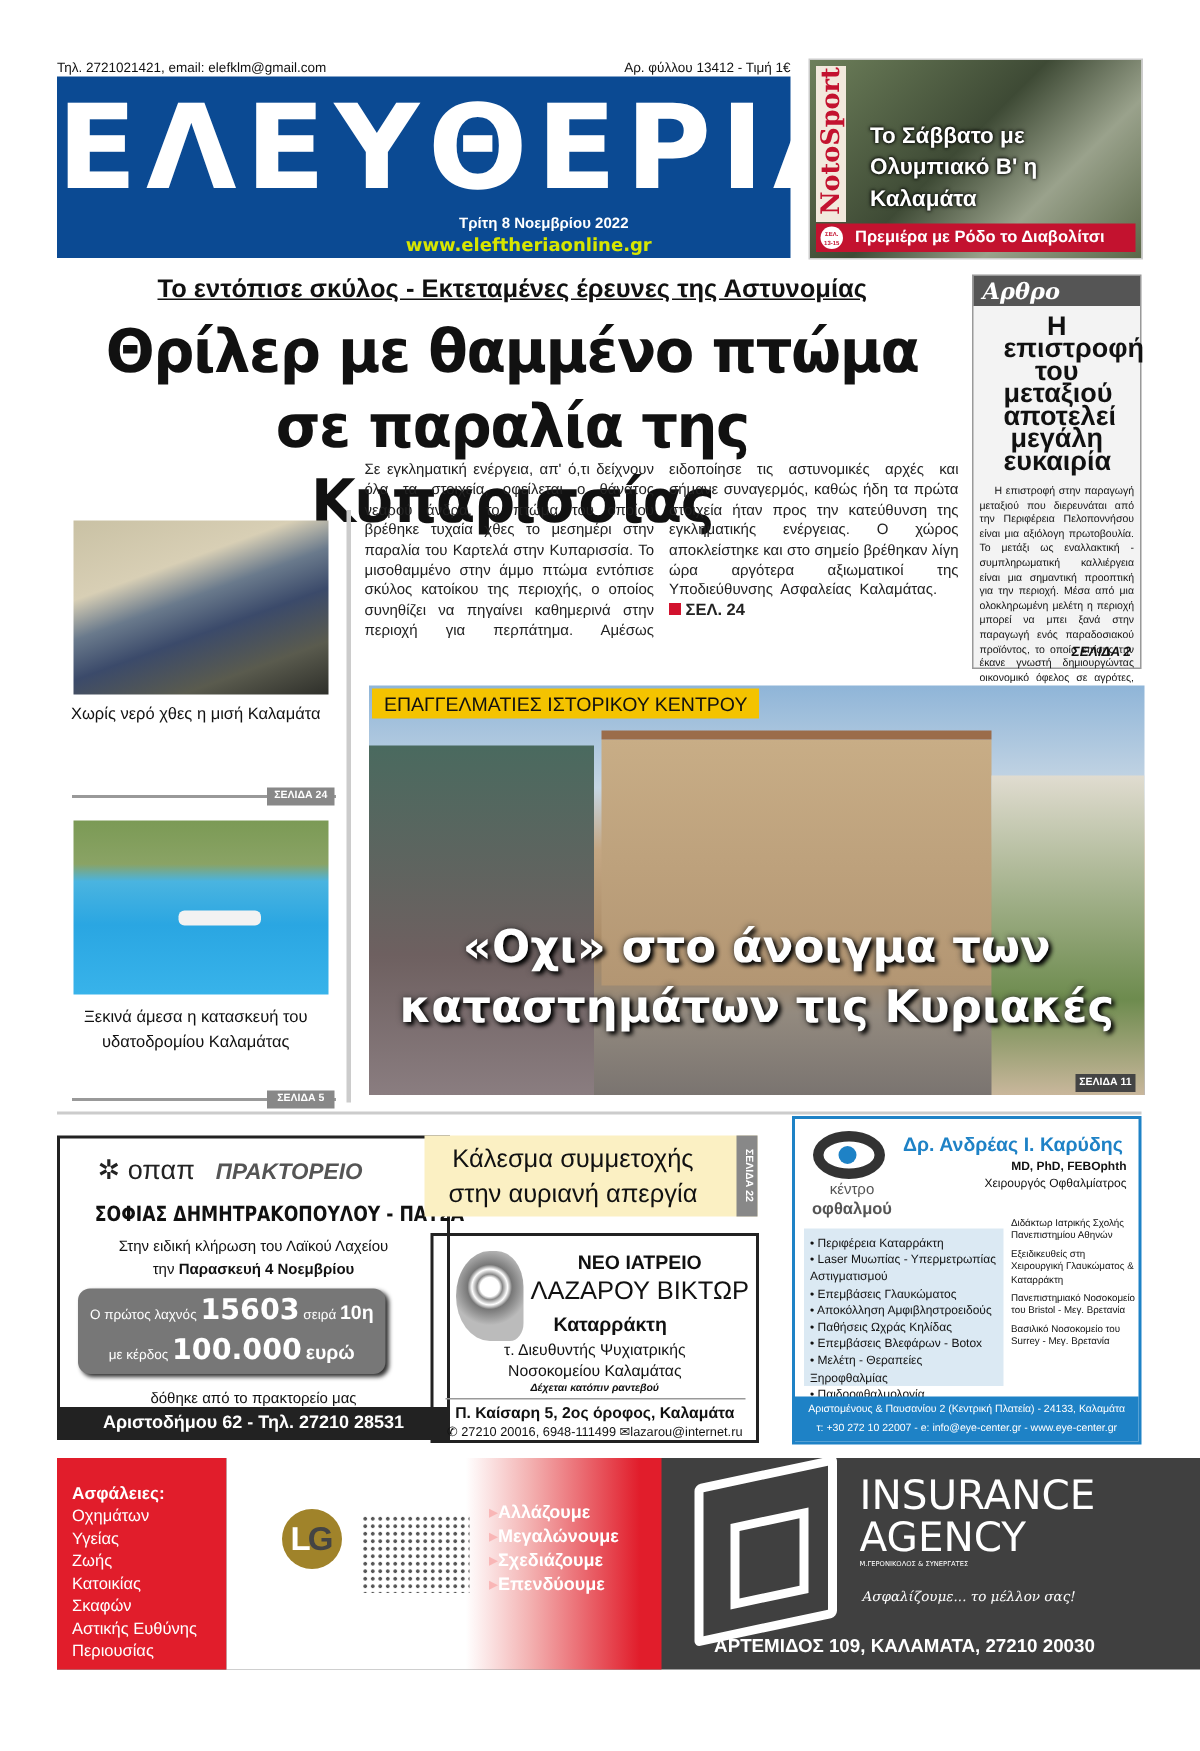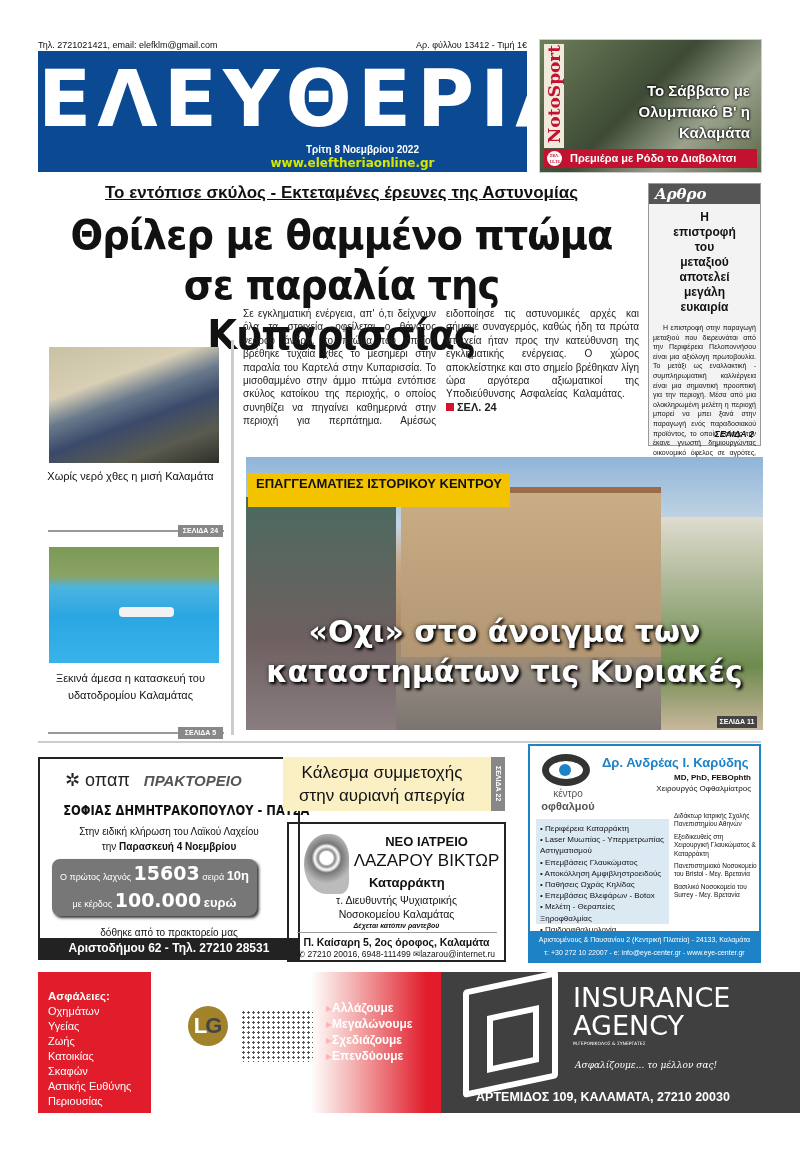--- a/index.html
+++ b/index.html
@@ -6,44 +6,44 @@
 body{width:800px;height:1167px;background:#fff;position:relative;font-family:"Liberation Sans",sans-serif;color:#111;overflow:hidden}
 .abs{position:absolute}
 .topline{top:40px;font-size:9px;color:#111}
 #masthead{left:38px;top:51px;width:489px;height:121px;background:#0b4a93}
 #logo{position:absolute;left:0;top:4px;width:100%;text-align:center;color:#fff;font-family:"DejaVu Sans",sans-serif;font-weight:bold;font-size:78px;letter-spacing:6px;line-height:88px}
 #date{position:absolute;left:0;top:93px;width:100%;text-align:center;color:#fff;font-size:10px;font-weight:bold;padding-left:160px}
 #site{position:absolute;left:0;top:105px;width:100%;text-align:center;color:#d7e600;font-size:12px;font-weight:bold;padding-left:140px;font-family:"DejaVu Sans",sans-serif}
 #sport{left:539px;top:39px;width:223px;height:134px;border:1px solid #ccc;background:linear-gradient(135deg,#6d7f5a,#3e4a35 45%,#9aa28c 70%,#5a6748)}
 #sport .brand{position:absolute;left:4px;top:4px;width:20px;height:104px;background:#f2e9dd}
 #sport .brand span{position:absolute;left:-42px;top:40px;transform:rotate(-90deg);width:104px;text-align:center;color:#c3122f;font-family:"DejaVu Serif",serif;font-weight:bold;font-size:17px}
-#sport .headline{position:absolute;left:40px;top:40px;width:170px;text-align:right;color:#fff;font-weight:bold;font-size:15px;line-height:21px;text-shadow:0 0 3px #000,0 0 2px #000}
+#sport .headline{position:absolute;left:40px;top:40px;width:170px;text-align:left;color:#fff;font-weight:bold;font-size:15px;line-height:21px;text-shadow:0 0 3px #000,0 0 2px #000}
 #sport .bar{position:absolute;left:4px;bottom:4px;width:213px;height:19px;background:#c3122f;color:#fff;font-size:11px;font-weight:bold;line-height:19px;padding-left:26px}
 #sport .bar .circ{position:absolute;left:3px;top:2px;width:15px;height:15px;border-radius:50%;background:#fff;color:#c3122f;font-size:4px;text-align:center;line-height:6px;padding-top:2px}
 #kicker{left:38px;top:183px;width:607px;text-align:center;font-size:17px;font-weight:bold;text-decoration:underline}
 #headline{left:38px;top:210px;width:607px;text-align:center;font-family:"DejaVu Sans",sans-serif;font-weight:bold;font-size:40px;line-height:50px;letter-spacing:-1px;transform:scaleX(0.96)}
 #article{left:243px;top:307px;width:396px;columns:2;column-gap:10px;font-size:10px;line-height:13.4px;text-align:justify;color:#222}
 .redsq{display:inline-block;width:8px;height:8px;background:#d2122e;margin-right:3px}
 .sel{font-weight:bold;font-size:11px}
 #arthro{left:648px;top:183px;width:113px;height:263px;border:1px solid #999;background:#f3f3f3}
 #arthro .hd{background:#555;color:#fff;font-family:"DejaVu Serif",serif;font-style:italic;font-weight:bold;font-size:15px;padding:1px 6px;height:20px}
-#arthro .ttl{text-align:center;font-weight:bold;font-size:12px;line-height:15px;margin:6px 20px 8px}
+#arthro .ttl{text-align:center;font-weight:bold;font-size:18px;line-height:15px;margin:6px 20px 8px}
 #arthro .txt{font-size:7px;line-height:9.6px;text-align:justify;padding:0 4px;text-indent:10px}
 #arthro .pg{position:absolute;right:6px;bottom:6px;font-style:italic;font-weight:bold;font-size:9px}
 .leftcol{left:38px;width:203px}
 .photo{position:absolute;left:11px;width:170px}
 .cap{position:absolute;left:0;width:185px;text-align:center;font-size:11px;line-height:17px}
 .rule{position:absolute;left:10px;width:176px;height:2px;background:#999}
 .pgtag{position:absolute;right:18px;width:45px;height:12px;background:#888;color:#fff;font-size:7px;font-weight:bold;text-align:center;line-height:12px}
 #vsep{left:231px;top:340px;width:3px;height:395px;background:#ccc}
 #feature{left:246px;top:457px;width:517px;height:273px;background:linear-gradient(180deg,#8fb5d8 0%,#c6d6e4 25%,#c4a783 40%,#a88a66 65%,#938a7f 80%,#7a7470 100%);overflow:hidden}
 #feature .church{position:absolute;left:155px;top:30px;width:260px;height:170px;background:linear-gradient(180deg,#c8ad86,#b39673);border-top:6px solid #9b6c4a}
 #feature .left-stall{position:absolute;left:0;top:40px;width:150px;height:233px;background:linear-gradient(180deg,#4a6a5f,#6e6060 60%,#8a7d80)}
 #feature .right{position:absolute;left:415px;top:60px;width:102px;height:213px;background:linear-gradient(180deg,#e0dcd0,#6d8b4e 70%,#c9b79c)}
-#feature .tag{position:absolute;left:2px;top:16px;background:#f4c300;color:#111;font-weight:bold;font-size:13px;padding:3px 8px;height:34px}
+#feature .tag{position:absolute;left:2px;top:2px;background:#f4c300;color:#111;font-weight:normal;font-size:13px;padding:3px 8px;height:20px}
 #feature .title{position:absolute;left:0;top:155px;width:100%;text-align:center;color:#fff;font-weight:bold;font-family:"DejaVu Sans",sans-serif;font-size:30px;line-height:40px;text-shadow:2px 2px 3px #000,0 0 4px #333}
 #feature .pgtag{right:6px;bottom:2px;width:40px;background:#444}
 #hsep{left:38px;top:741px;width:723px;height:2px;background:#ccc}
 #opap{left:38px;top:757px;width:262px;height:203px;border:2px solid #222}
 #opap .logo{position:absolute;left:25px;top:10px;font-size:18px;color:#222}
 #opap .logo b{font-style:italic;font-weight:bold;color:#555;font-size:15px;margin-left:14px}
 #opap .name{position:absolute;left:0;top:43px;width:100%;text-align:center;font-family:"DejaVu Sans",sans-serif;font-weight:bold;font-size:14px;transform:scaleX(0.82);white-space:nowrap}
 #opap .l1{position:absolute;left:0;top:65px;width:100%;text-align:center;font-size:10px;line-height:15px}
 #opap .gbox{position:absolute;left:12px;top:100px;width:205px;height:57px;background:#777;border-radius:8px;box-shadow:2px 2px 3px #333;color:#fff;text-align:center}
 #opap .gbox .r{font-size:9px;height:27px;line-height:28px}

